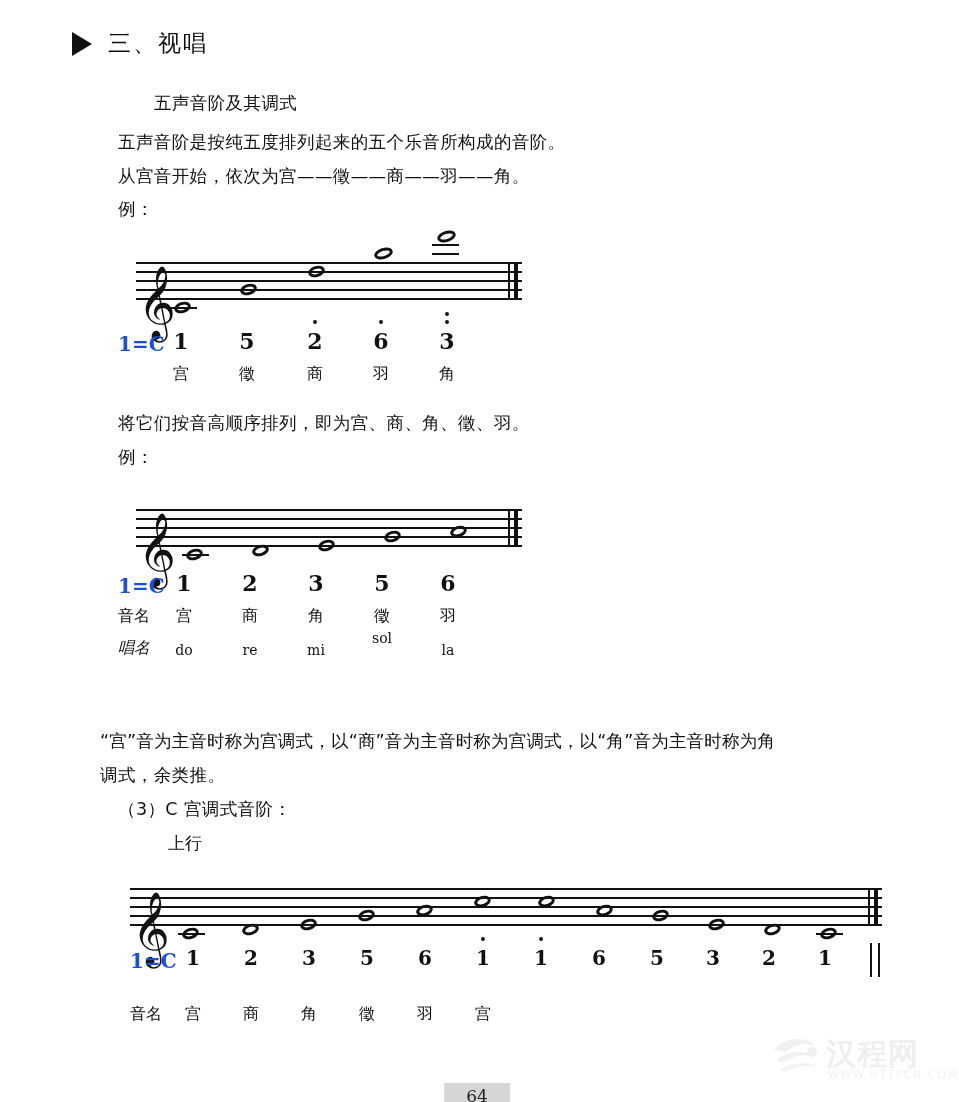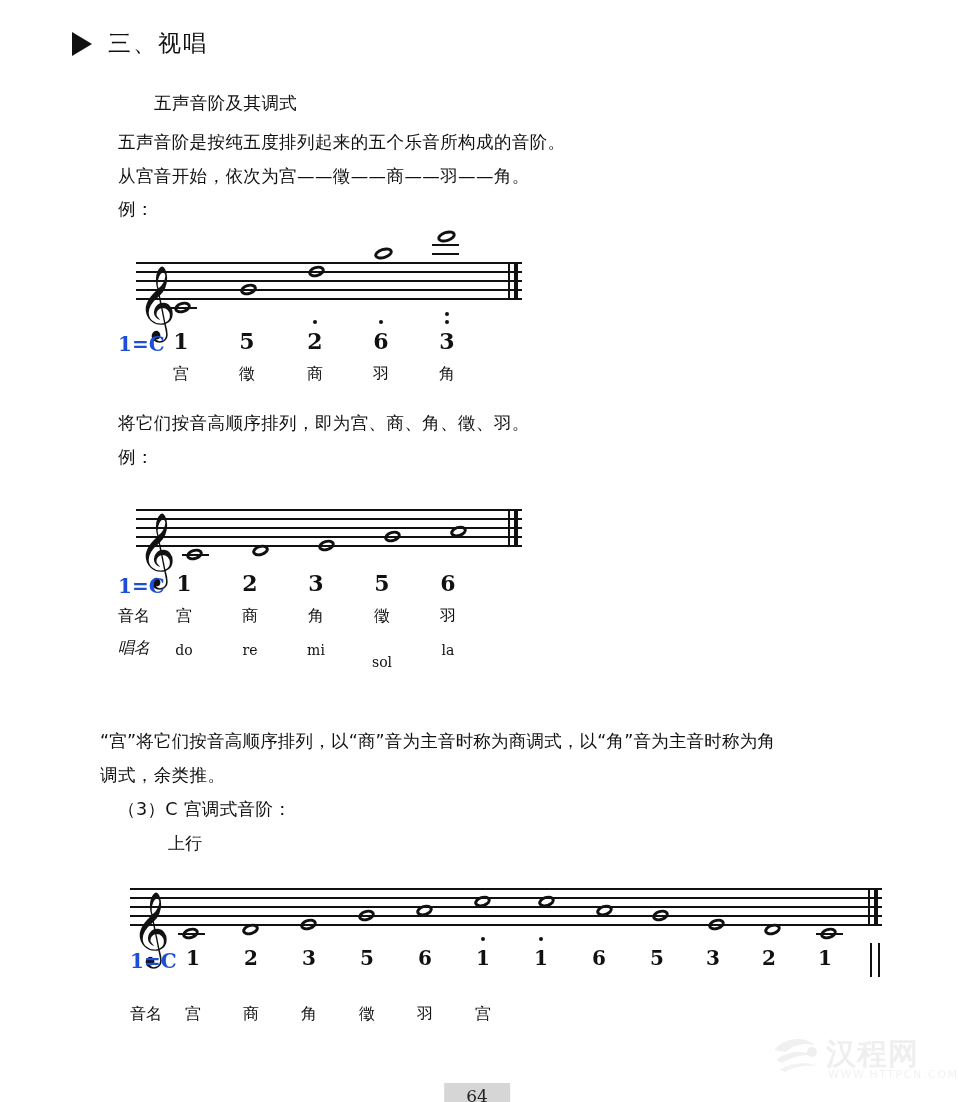--- a/index.html
+++ b/index.html
@@ -187,25 +187,25 @@
     <span class="cnlabel" style="left:46px;top:36px;">宫</span>
     <span class="cnlabel" style="left:112px;top:36px;">商</span>
     <span class="cnlabel" style="left:178px;top:36px;">角</span>
     <span class="cnlabel" style="left:244px;top:36px;">徵</span>
     <span class="cnlabel" style="left:310px;top:36px;">羽</span>
 
     <span class="cnlabel left" style="left:0px;top:68px;font-style:italic;">唱名</span>
     <span class="romanlabel" style="left:46px;top:72px;">do</span>
     <span class="romanlabel" style="left:112px;top:72px;">re</span>
     <span class="romanlabel" style="left:178px;top:72px;">mi</span>
-    <span class="romanlabel" style="left:244px;top:84px;">sol</span>
+    <span class="romanlabel" style="left:244px;top:60px;">sol</span>
     <span class="romanlabel" style="left:310px;top:72px;">la</span>
   </div>
 
-  <div class="para" style="left:100px;top:726px;letter-spacing:.2px;">“宫”将它们按音高顺序排列，以“商”音为主音时称为商调式，以“角”音为主音时称为角</div>
+  <div class="para" style="left:100px;top:726px;letter-spacing:.2px;">“宫”音为主音时称为宫调式，以“商”音为主音时称为宫调式，以“角”音为主音时称为角</div>
   <div class="para" style="left:100px;top:760px;">调式，余类推。</div>
   <div class="para" style="left:118px;top:794px;">（3）C 宫调式音阶：</div>
 
   <span class="cnlabel left" style="left:168px;top:832px;font-size:17px;">上行</span>
 
   <div class="system" style="left:130px;top:866px;width:760px;height:70px;">
     <div class="sline" style="top:22px;width:752px;"></div>
     <div class="sline" style="top:31px;width:752px;"></div>
     <div class="sline" style="top:40px;width:752px;"></div>
     <div class="sline" style="top:49px;width:752px;"></div>

